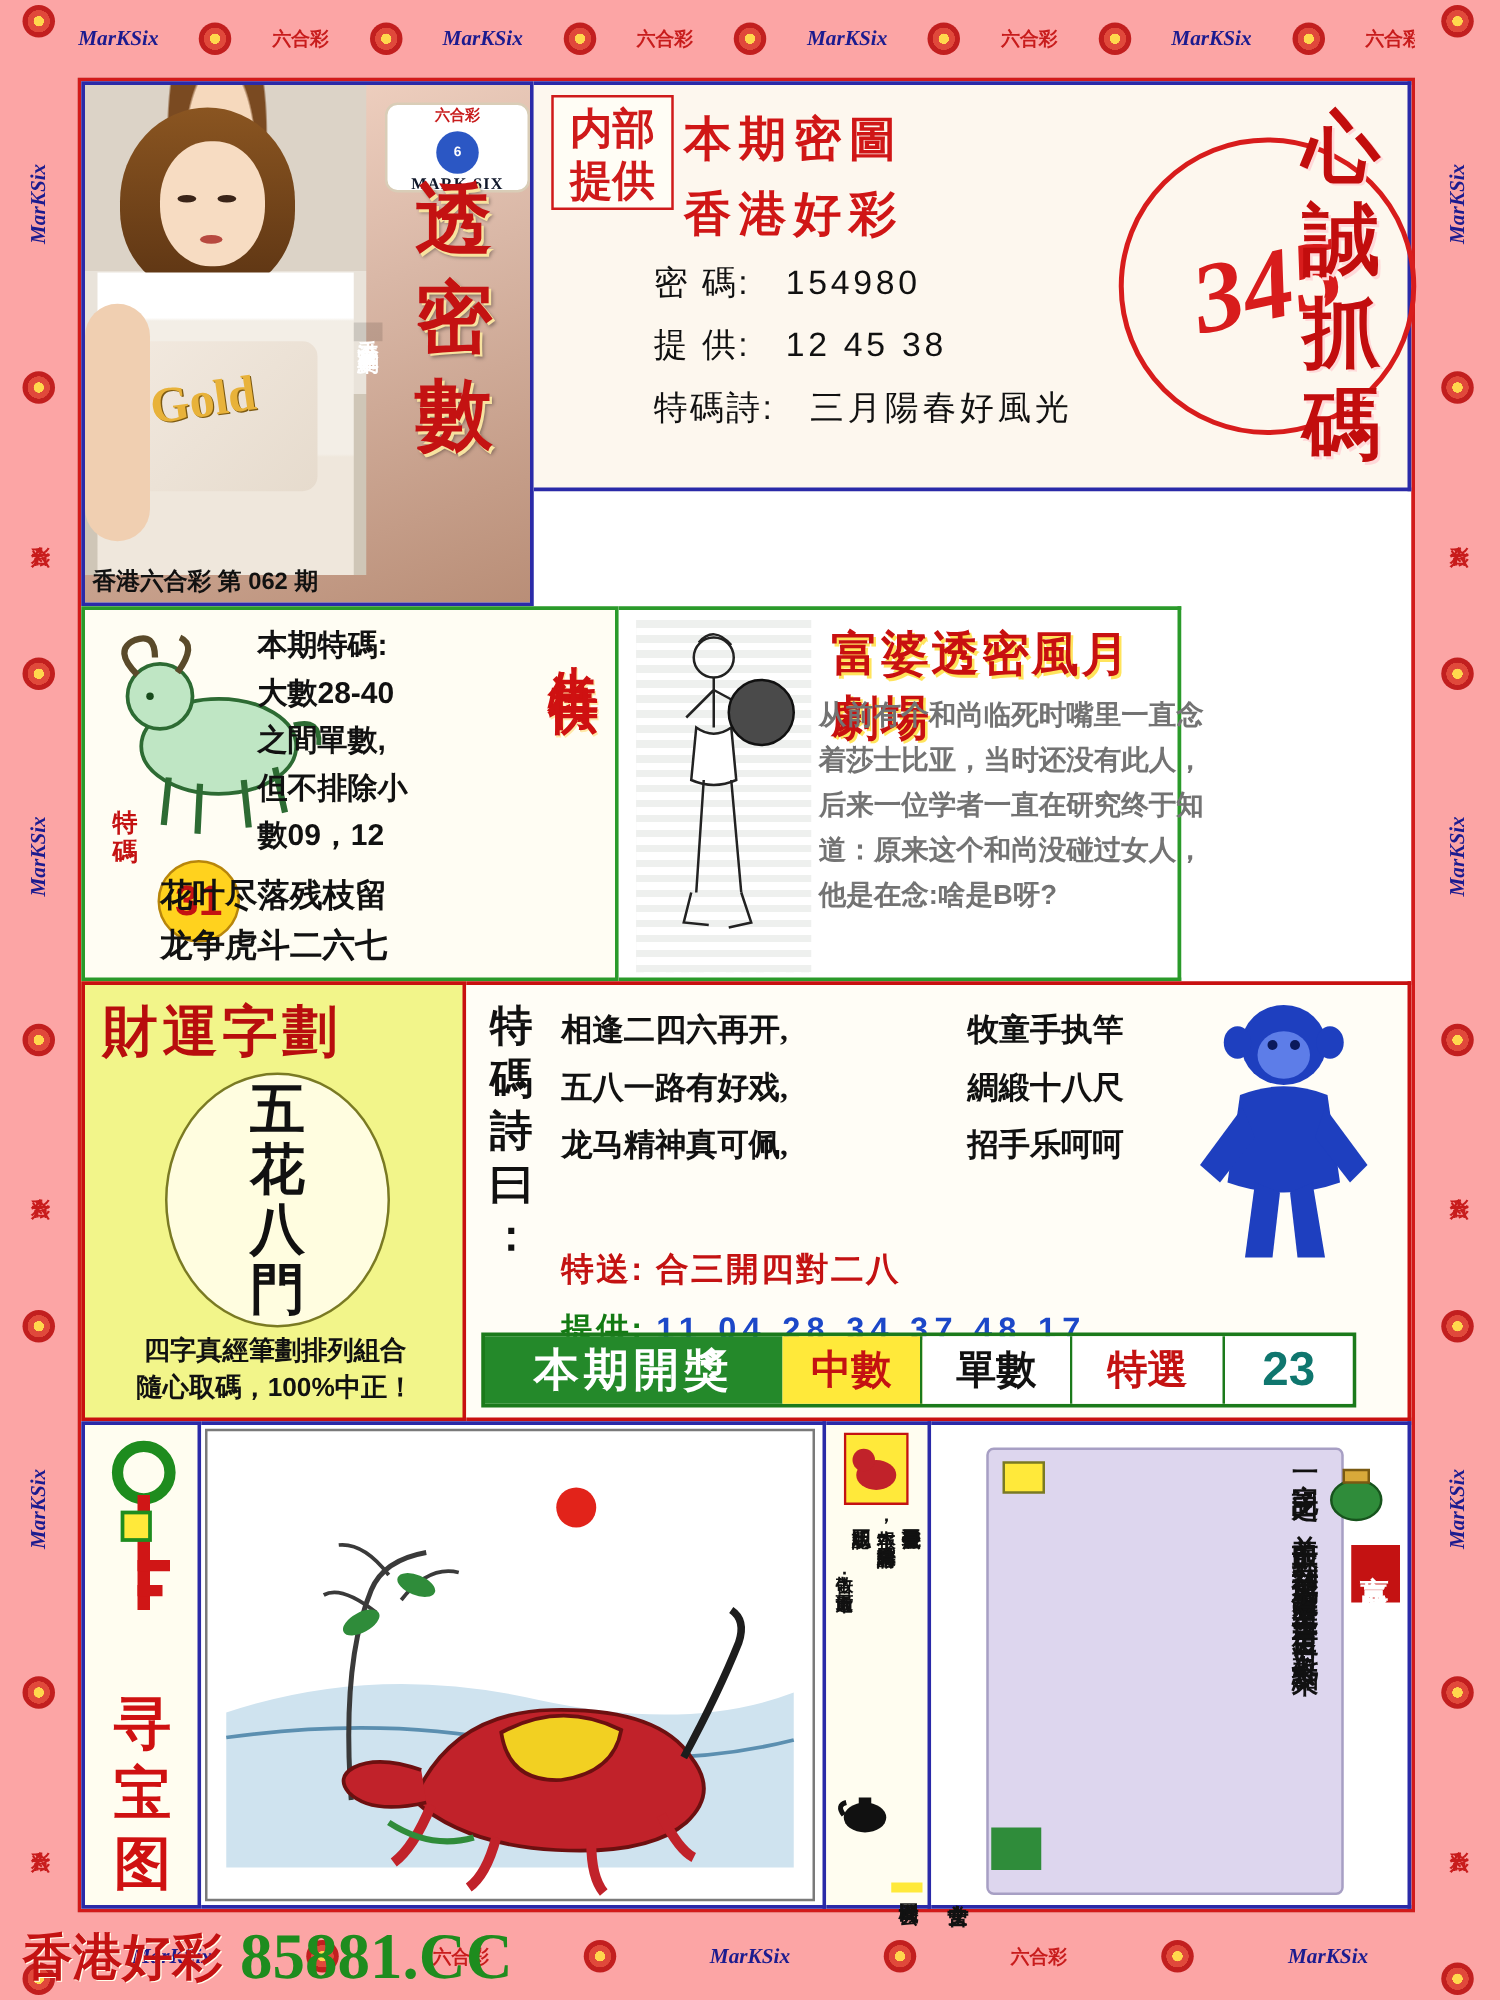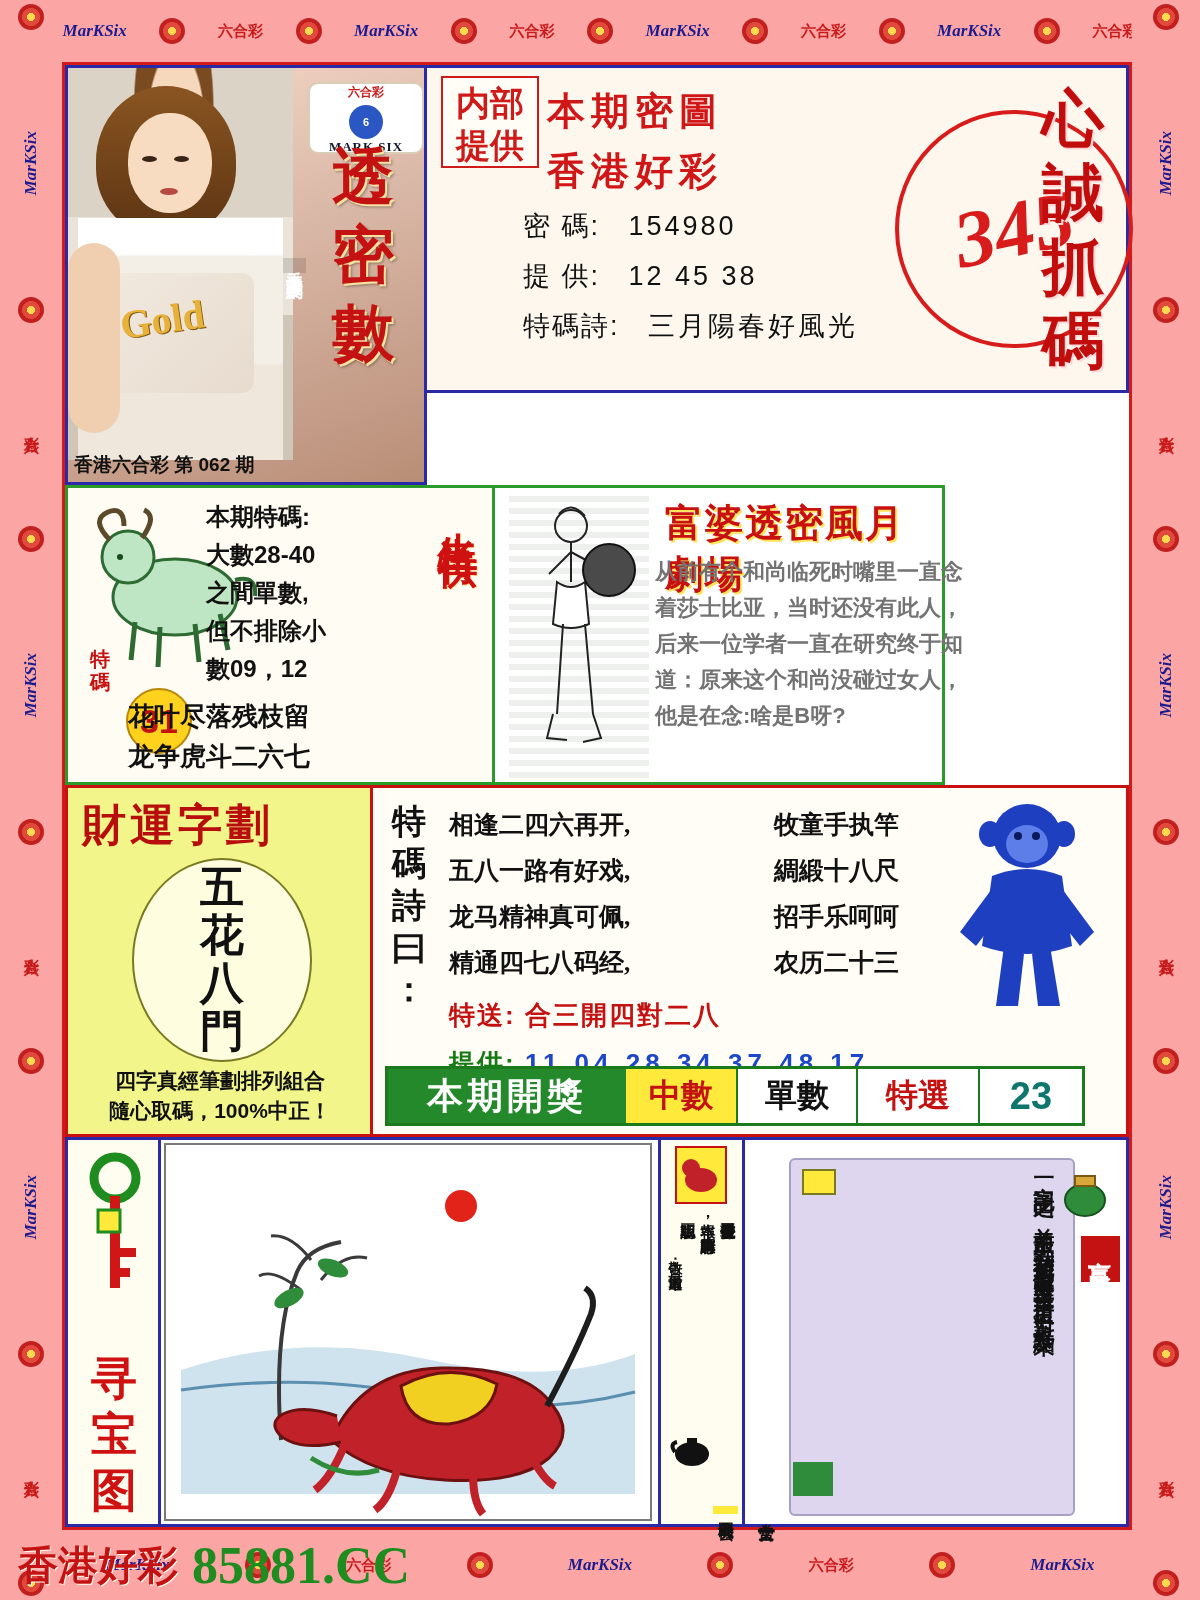--- a/index.html
+++ b/index.html
@@ -389,24 +389,20 @@
               <span>牧童手执竿</span>
             </div>
           <div class="col">
               <span>五八一路有好戏,</span>
               <span>綢緞十八尺</span>
             </div>
           <div class="col">
               <span>龙马精神真可佩,</span>
               <span>招手乐呵呵</span>
             </div>
-          <div class="col">
-              <span>精通四七八码经,</span>
-              <span>农历二十三</span>
-            </div>
         </div>
         <div class="tesong">特送: 合三開四對二八</div>
         <div class="tigong">
           <span>提供:</span>
           <span class="nums">11  04  28  34  37  48  17</span>
         </div>
 
         <svg class="monkey" viewBox="0 0 190 220">
           <ellipse cx="95" cy="40" rx="34" ry="32" fill="#1e3fbf"></ellipse>
           <ellipse cx="95" cy="48" rx="21" ry="19" fill="#5d7de8"></ellipse>

